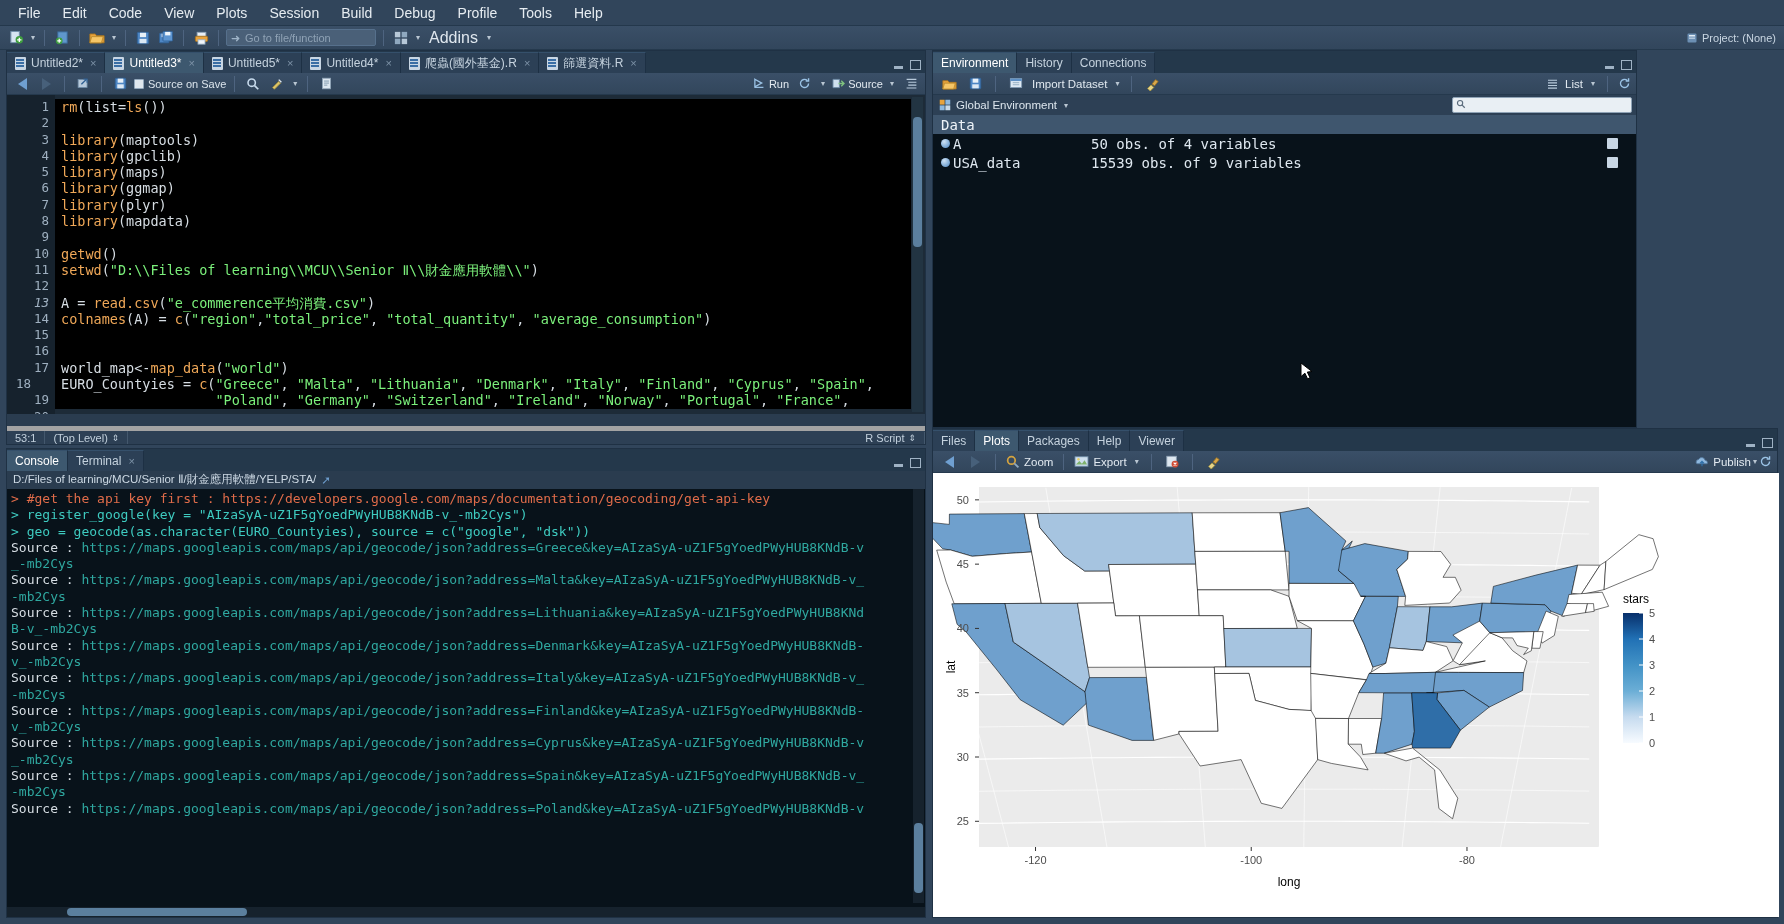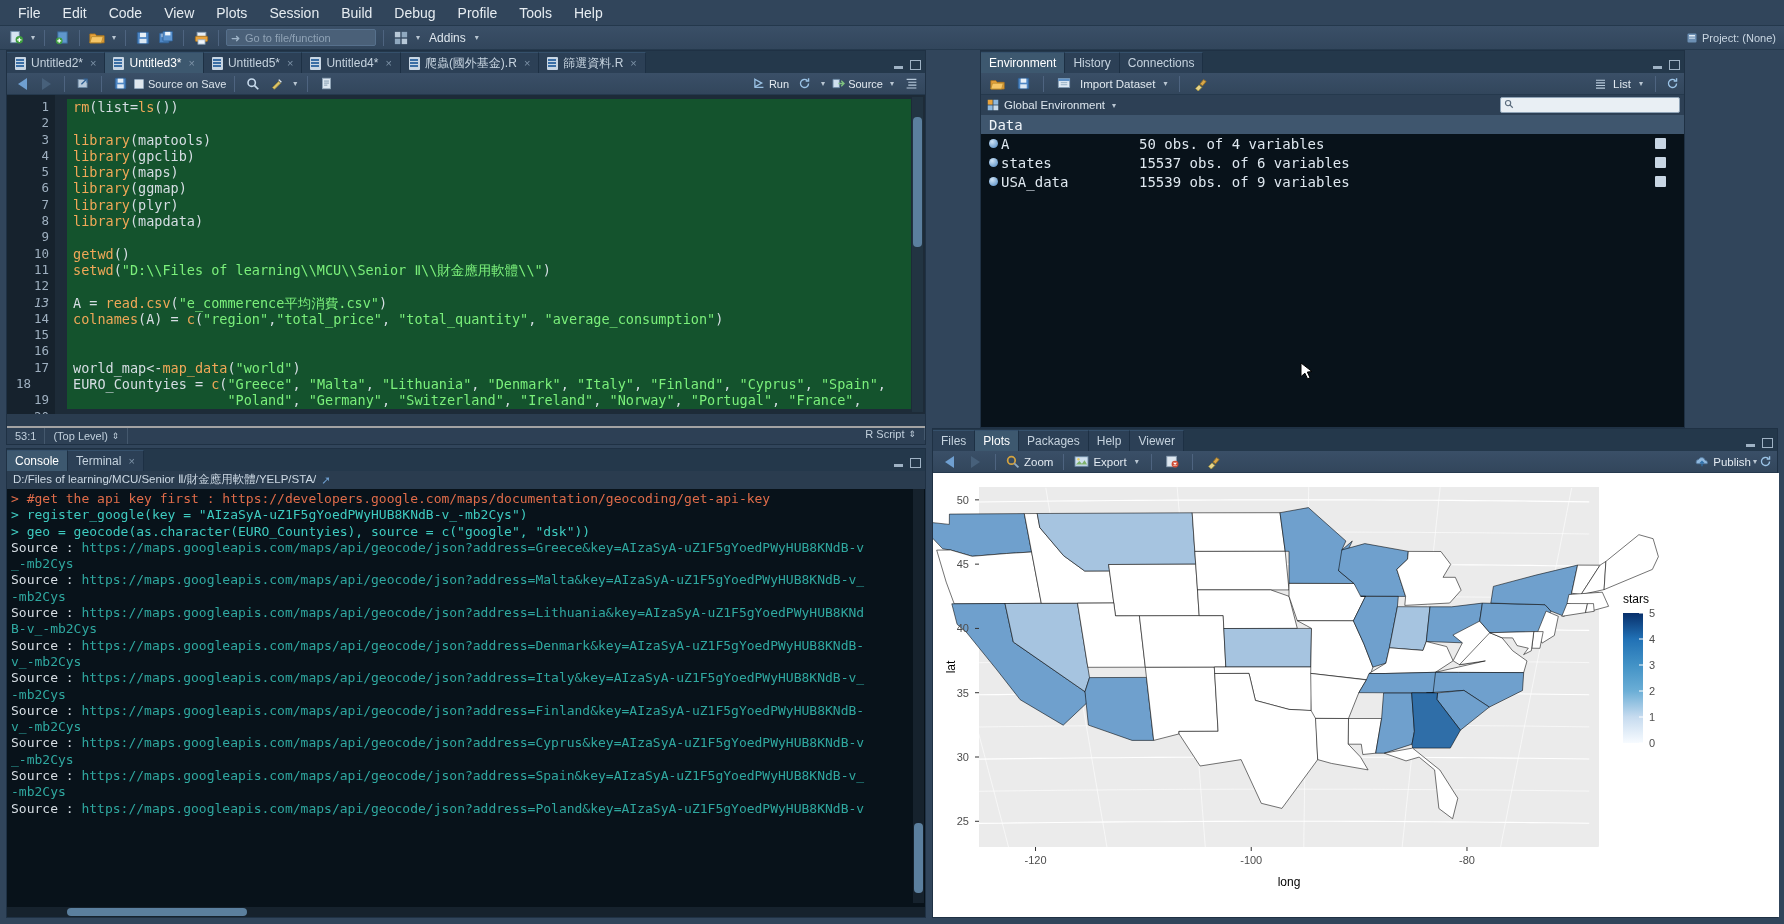--- a/index.html
+++ b/index.html
@@ -30,32 +30,32 @@
   }
   .tb-btn { width:20px; height:18px; display:flex; align-items:center; justify-content:center; border-radius:2px; }
   .tb-sep { width:1px; height:16px; background:#4e6480; margin:0 4px; }
   .caret { font-size:8px; color:#b9c6d2; padding:0 2px;}
   .gotofile {
     width:150px; height:17px; background:#4a6078; border:1px solid #5a7governor;
     border:1px solid #56708c; border-radius:2px; display:flex; align-items:center;
     padding-left:18px; font-size:11px; color:#8fa2b5; position:relative;
   }
   .gotofile .magn { position:absolute; left:4px; top:2px; color:#9fb4c8; font-size:11px;}
-  .addins { font-size:12px; color:#dfe7ee; padding:0 4px; }
+  .addins { font-size:16px; color:#dfe7ee; padding:0 4px; }
   .project-label { position:absolute; right:8px; font-size:11px; color:#c9d6e2; display:flex; align-items:center; gap:4px;}
 
   
   .panes { position:absolute; top:50px; left:0; right:0; bottom:0; }
 
   .pane {
     position:absolute; background:#2a3c4f; border:1px solid #1f3144;
   }
   .pane-src   { left:6px;  top:0px;   width:920px; height:395px; }
   .pane-con   { left:6px;  top:398px; width:920px; height:470px; }
-  .pane-env   { left:932px;top:0px;   width:705px; height:378px;margin-left:48px; }
+  .pane-env   { left:932px;top:0px;   width:705px; height:378px; }
   .pane-plot  { left:932px;top:378px; width:846px; height:490px; }
 
   
   .tabstrip { height:22px; background:#24384b; display:flex; align-items:flex-end; position:relative;}
   .tab {
     height:21px; display:flex; align-items:center; gap:5px; padding:0 8px;
     font-size:12px; color:#c5d2de; background:#2c4056; border-right:1px solid #1d3044;
     border-top:1px solid #35506b; cursor:default; white-space:nowrap;
   }
   .tab.active { background:#3d586f; color:#ffffff; }
@@ -87,33 +87,33 @@
     position:absolute; left:0; right:0; top:44px; bottom:30px;
     background:#1d2b38; font-family:"DejaVu Sans Mono", monospace; font-size:13.5px;
     overflow:hidden;
   }
   .gutter {
     position:absolute; left:0; top:0; bottom:0; width:48px; background:#16222d;
     text-align:right; padding-top:4px; color:#9fb0c0; font-size:12.5px; line-height:16.3px;
   }
   .codearea { position:absolute; left:48px; right:14px; top:0; bottom:0; padding-top:4px; }
   .cline { height:16.3px; line-height:16.3px; white-space:pre; padding-left:6px; }
-  .cline.sel { background:#14532d;margin-left:12px; }
+  .cline.sel { background:#000000; }
   .tok-fn { color:#e8943a; }
   .tok-str { color:#5ee85e; }
   .sel .tok-str { color:#7bf07b; }
   .sel .tok-fn { color:#f0a858; }
 
   .ed-scroll { position:absolute; right:2px; top:2px; width:11px; bottom:2px; background:#223442;}
   .ed-scroll i { position:absolute; left:1px; top:20px; width:9px; height:130px; background:#5d7governor;
     background:#5d7punto; background:#5c7casino; background:#5b7f9e; border-radius:4px; display:block;}
 
   .ed-status {
     position:absolute; left:0; right:0; bottom:0; height:18px; background:#2d4055;
-    display:flex; align-items:flex-start; font-size:11px; color:#c2d0dd; border-top:2px solid #a3a3a3;
+    display:flex; align-items:flex-end; font-size:11px; color:#c2d0dd; border-top:5px solid #a3a3a3;
   }
   .ed-status .cell { padding:0 8px; border-right:1px solid #44586d; height:100%; display:flex; align-items:center;}
   .ed-status .right { margin-left:auto; display:flex; align-items:center; }
 
   
   .con-path {
     height:17px; display:flex; align-items:center; padding:0 6px; font-size:11.5px;
     color:#cdd9e4; background:#2a3c4f; gap:5px;
   }
   .con-body {
@@ -572,26 +572,20 @@
         </div>
       </div>
 
       <div class="env-data-hdr">Data</div>
 
       <div class="env-list" id="envlist">
           <div class="env-row">
             <span class="dot"></span>
             <span class="nm">A</span>
             <span class="vl">50 obs. of 4 variables</span>
-            <span class="grid"></span>
-          </div>
-          <div class="env-row">
-            <span class="dot"></span>
-            <span class="nm">states</span>
-            <span class="vl">15537 obs. of 6 variables</span>
             <span class="grid"></span>
           </div>
           <div class="env-row">
             <span class="dot"></span>
             <span class="nm">USA_data</span>
             <span class="vl">15539 obs. of 9 variables</span>
             <span class="grid"></span>
           </div>
         </div>
     </div>

